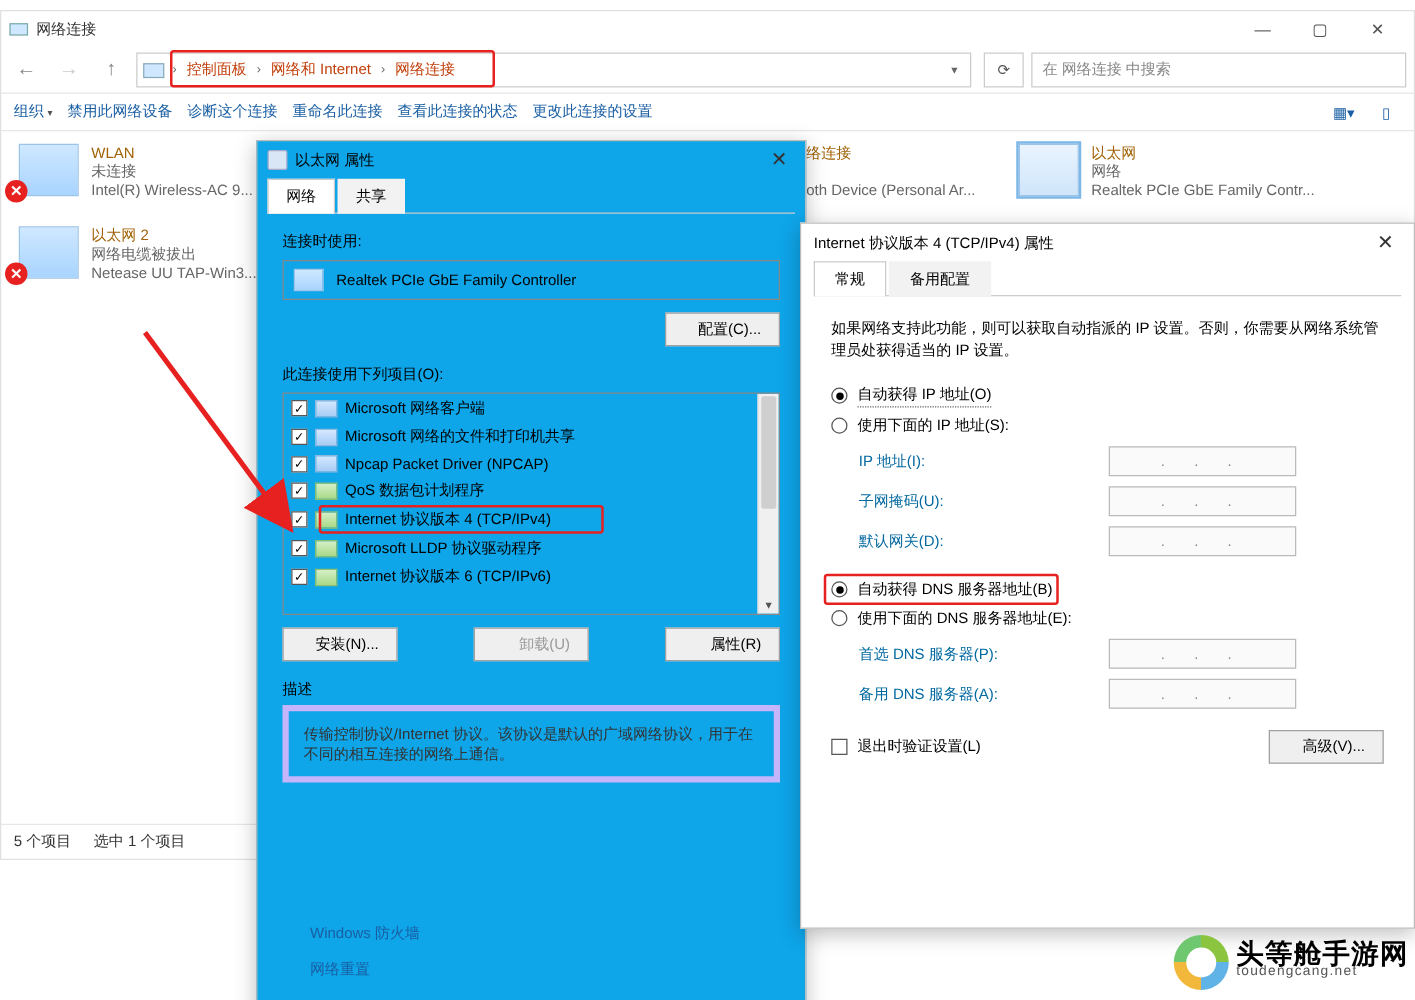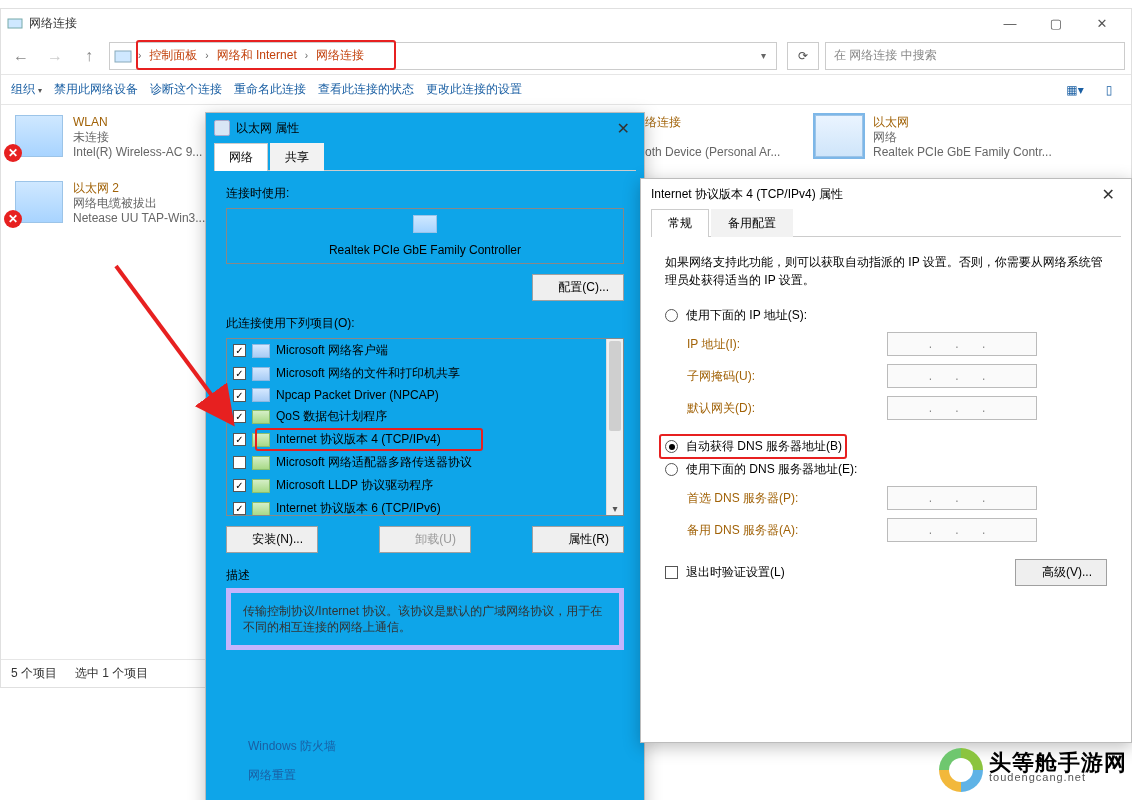--- a/index.html
+++ b/index.html
@@ -44,21 +44,21 @@
 
 .dlg1 { position: absolute; top: 112px; left: 205px; width: 440px; height: 735px; background: #0ea5e9; border: 1px solid #bcbcbc; box-shadow: 0 4px 16px rgba(0,0,0,.25); }
 .dlg1 .dtitle { height: 30px; display: flex; align-items: center; padding: 0 8px; gap: 6px; }
 .dlg1 .dtitle .dicon { width: 16px; height: 16px; background: #d8e6f5; border: 1px solid #aac; border-radius: 2px; }
 .dlg1 .dtitle .dx { margin-left: auto; font-size: 16px; color: #333; padding: 0 6px; }
 .dlg1 .tabs { display: flex; border-bottom: 1px solid #ccc; margin: 0 8px; }
 .dlg1 .tab { padding: 5px 14px; border: 1px solid #ccc; border-bottom: none; background: #fff; margin-bottom: -1px; margin-right: 2px; }
 .dlg1 .tab.inactive { background: #f2f2f2; border-color: transparent; }
 .dlg1 .body { padding: 14px 20px; }
 .dlg1 .lbl { margin-bottom: 6px; }
-.adapter-box { display: flex; align-items: center; gap: 10px; border: 1px solid #888; padding: 6px 8px; flex-direction: column; }
+.adapter-box { display: flex; align-items: center; gap: 10px; border: 1px solid #888; padding: 6px 8px; }
 .adapter-box .nic { width: 24px; height: 18px; background: linear-gradient(#cfe8ff,#a8d4ff); border: 1px solid #9cc4e8; }
 .cfgbtn-row { display: flex; justify-content: flex-end; margin: 10px 0 14px; }
 .btn { min-width: 92px; padding: 4px 14px; border: 1px solid #a0a0a0; background: #efefef; text-align: right; cursor: default; }
 .btn.disabled { color: #999; }
 .items-box { border: 1px solid #888; height: 178px; position: relative; overflow: hidden; }
 .items-scroll { position: absolute; right: 0; top: 0; width: 17px; height: 100%; background: #f0f0f0; border-left: 1px solid #ddd; }
 .items-scroll .thumb { position: absolute; top: 2px; left: 2px; right: 2px; height: 90px; background: #cfcfcf; border-radius: 2px; }
 .items-scroll .arrdn { position: absolute; bottom: 1px; left: 0; right: 0; text-align: center; font-size: 10px; color: #555; }
 .item-row { display: flex; align-items: center; gap: 6px; padding: 3px 6px; position: relative; }
 .item-row .chk { width: 13px; height: 13px; border: 1px solid #555; display: inline-flex; align-items: center; justify-content: center; font-size: 10px; background: #fff; }
@@ -77,21 +77,21 @@
 .dlg2 .tabs2 { display: flex; border-bottom: 1px solid #ccc; margin: 0 10px; }
 .dlg2 .tab2 { padding: 5px 16px; border: 1px solid #ccc; border-bottom: none; background: #fff; margin-bottom: -1px; margin-right: 2px; }
 .dlg2 .tab2.inactive { background: #f2f2f2; border-color: transparent; }
 .dlg2 .body2 { padding: 16px 24px; }
 .dlg2 .info-text { line-height: 18px; margin-bottom: 18px; }
 .radio-row { display: flex; align-items: center; gap: 8px; margin: 6px 0; }
 .radio { width: 13px; height: 13px; border: 1px solid #555; border-radius: 50%; display: inline-flex; align-items: center; justify-content: center; background: #fff; }
 .radio .dot { width: 6px; height: 6px; border-radius: 50%; background: #000; }
 .radio-label.dotted { border-bottom: 1px dotted #666; padding-bottom: 1px; }
 .field-row { display: flex; align-items: center; margin: 8px 0 8px 22px; }
-.field-row .flabel { width: 200px; color: #a16207; }
+.field-row .flabel { width: 200px; color: #0369a1; }
 .field-row .finput { width: 150px; height: 24px; border: 1px solid #bbb; background: #fafafa; display: flex; align-items: center; justify-content: center; color: #888; letter-spacing: 10px; }
 .dns-group .radio-row.hl { position: relative; }
 .dns-group .radio-row.hl::after { content: ""; position: absolute; left: -6px; top: -4px; right: 260px; bottom: -4px; border: 2px solid #e72020; border-radius: 3px; pointer-events: none; }
 .validate-row { display: flex; align-items: center; gap: 8px; margin-top: 22px; }
 .validate-row .chk { width: 13px; height: 13px; border: 1px solid #555; background: #fff; }
 .dlg2 .adv-row { display: flex; justify-content: flex-end; margin-top: -22px; }
 
 
 .red-arrow { position: absolute; top: 260px; left: 110px; width: 140px; height: 170px; pointer-events: none; }
 
@@ -245,25 +245,20 @@
           <span class="chk">✓</span>
           <span class="iicon "></span>
           <span>QoS 数据包计划程序</span>
         </div>
         <div class="item-row highlight-red">
           <span class="chk">✓</span>
           <span class="iicon "></span>
           <span>Internet 协议版本 4 (TCP/IPv4)</span>
         </div>
         <div class="item-row">
-          <span class="chk"></span>
-          <span class="iicon "></span>
-          <span>Microsoft 网络适配器多路传送器协议</span>
-        </div>
-        <div class="item-row">
           <span class="chk">✓</span>
           <span class="iicon "></span>
           <span>Microsoft LLDP 协议驱动程序</span>
         </div>
         <div class="item-row">
           <span class="chk">✓</span>
           <span class="iicon "></span>
           <span>Internet 协议版本 6 (TCP/IPv6)</span>
         </div>
         <div class="items-scroll">
@@ -292,20 +287,26 @@
     <span>Internet 协议版本 4 (TCP/IPv4) 属性</span>
     <span class="dx">✕</span>
   </div>
   <div class="tabs2">
     <div class="tab2">常规</div>
     <div class="tab2 inactive">备用配置</div>
   </div>
   <div class="body2">
     <div class="info-text">如果网络支持此功能，则可以获取自动指派的 IP 设置。否则，你需要从网络系统管理员处获得适当的 IP 设置。</div>
 
+    <div class="radio-row">
+      <span class="radio">
+          <span class="dot"></span>
+        </span>
+      <span class="radio-label dotted">自动获得 IP 地址(O)</span>
+    </div>
     <div class="radio-row">
       <span class="radio"></span>
       <span class="radio-label">使用下面的 IP 地址(S):</span>
     </div>
     <div class="field-row">
         <span class="flabel">IP 地址(I):</span>
         <span class="finput">. . .</span>
       </div>
     <div class="field-row">
         <span class="flabel">子网掩码(U):</span>

